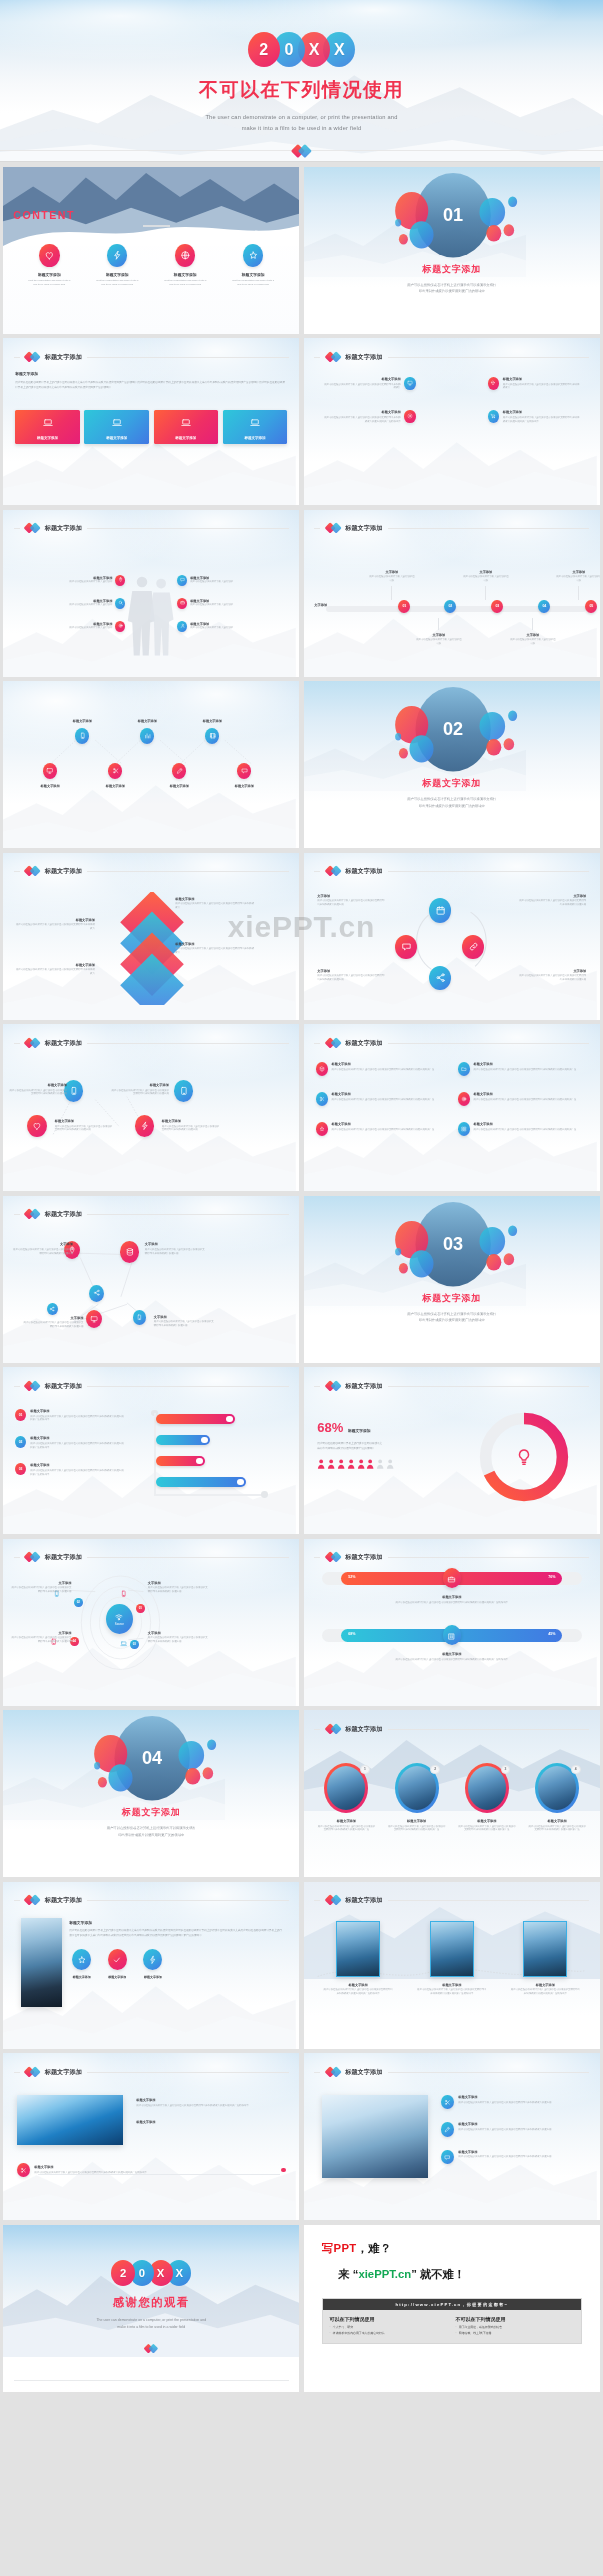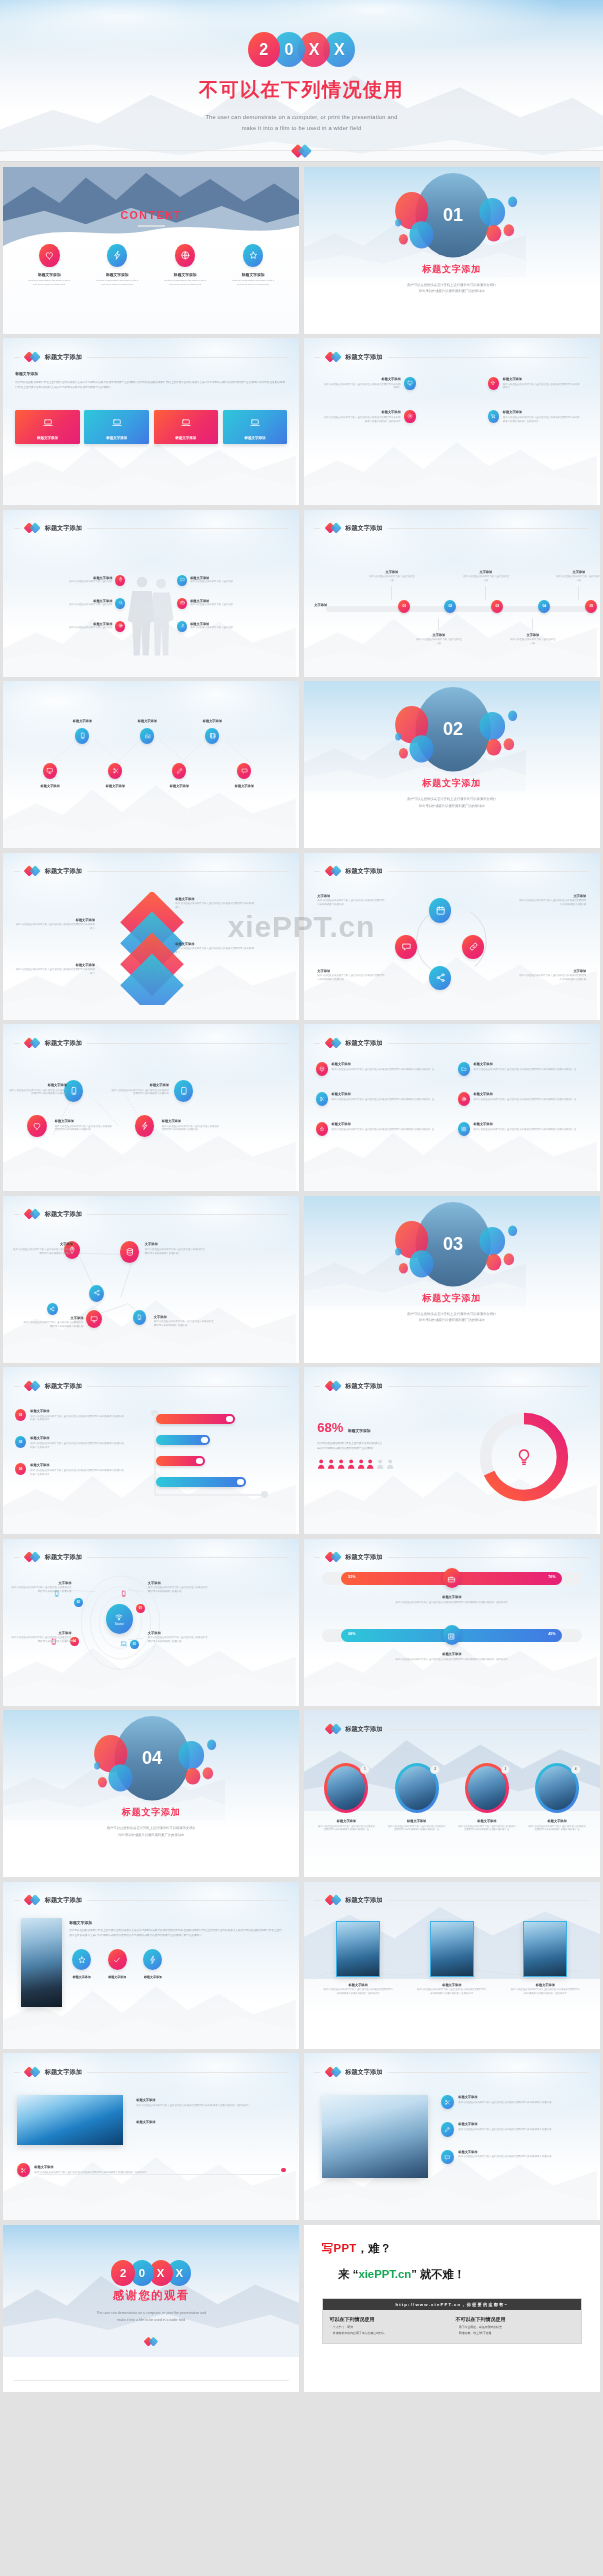--- a/index.html
+++ b/index.html
@@ -143,21 +143,21 @@
     position: absolute; left: 0; right: 0; top: 96px; text-align: center;
     font-size: 9px; font-weight: bold; color: #f5385a; letter-spacing: 0.8px;
   }
   .sec-desc {
     position: absolute; left: 30px; right: 30px; top: 115px; text-align: center;
     font-size: 3.3px; line-height: 2.05; color: #8d9298;
   }
 
   
   .ty-title {
-    font-size: 11.3px; font-weight: bold; color: #f5385a; letter-spacing: 1.5px; margin-top: 2px;
+    font-size: 11.3px; font-weight: bold; color: #f5385a; letter-spacing: 1.5px; margin-top: 9px;
   }
   .ty-sub { margin-top: 7.5px; text-align: center; font-size: 3.5px; line-height: 2.1; color: #84888d; }
 
   
   .promo { background: #fff; padding: 16.6px 18px; }
   .promo-l1 { font-size: 11.3px; font-weight: bold; color: #1b1b1b; letter-spacing: 0.4px; }
   .promo-l1 .rd { color: #e8131b; }
   .promo-l2 { margin-top: 11.3px; margin-left: 16.6px; font-size: 11.3px; font-weight: bold; color: #1b1b1b; }
   .promo-l2 .gr { color: #12a854; }
   .promo-box { margin-top: 16px; border: 0.8px solid #d6d6d6; }
@@ -211,21 +211,21 @@
 
   <div class="grid" id="grid">
       <div class="thumb">
         <div style="position:absolute;inset:0;background:linear-gradient(180deg,#c9d7e6 0%,#9fb4cb 22%,#8fa7c1 38%,#ffffff 39%,#fbfcfe 100%)"></div>
         <svg style="position:absolute;left:0;top:0;width:100%;height:79px" viewBox="0 0 393 105" preserveAspectRatio="none">
           <rect width="393" height="105" fill="#93abc6"></rect>
           <path d="M0,105 L0,52 L40,26 L75,48 L110,14 L150,44 L190,8 L235,40 L275,16 L320,46 L360,22 L393,44 L393,105Z" fill="#4d6e93" opacity=".75"></path>
           <path d="M0,105 L0,72 L55,58 L110,76 L170,54 L230,74 L290,52 L350,74 L393,62 L393,105Z" fill="#bed1e2" opacity=".8"></path>
           <path d="M0,105 C70,70 130,98 196,84 C262,70 330,96 393,78 L393,105 Z" fill="#ffffff"></path>
         </svg>
-        <div style="position:absolute;left:0;right:0;top:42px;text-align:center">
+        <div style="position:absolute;left:10px;right:0;top:42px;">
           <div style="font-size:10.6px;font-weight:bold;color:#f5385a;letter-spacing:1.5px">CONTENT</div>
           <div style="width:27px;height:1.5px;background:#d9dde1;margin:4.5px auto 0"></div>
         </div>
         <div style="position:absolute;left:13.6px;right:13.6px;top:77px;display:flex;gap:3px">
           <div style="flex:1;text-align:center">
             <div style="display:flex;justify-content:center">
               <span class="ico g-red" style="width:20.4px;height:23px;">
                 <svg viewBox="0 0 24 24" fill="none" stroke="currentColor" stroke-width="1.7" stroke-linecap="round" stroke-linejoin="round" style="width:10.6px;height:10.6px">
                   <path d="M12 20s-7-4.5-7-9.2A3.8 3.8 0 0 1 12 8a3.8 3.8 0 0 1 7 2.8C19 15.5 12 20 12 20z"></path>
                 </svg>

